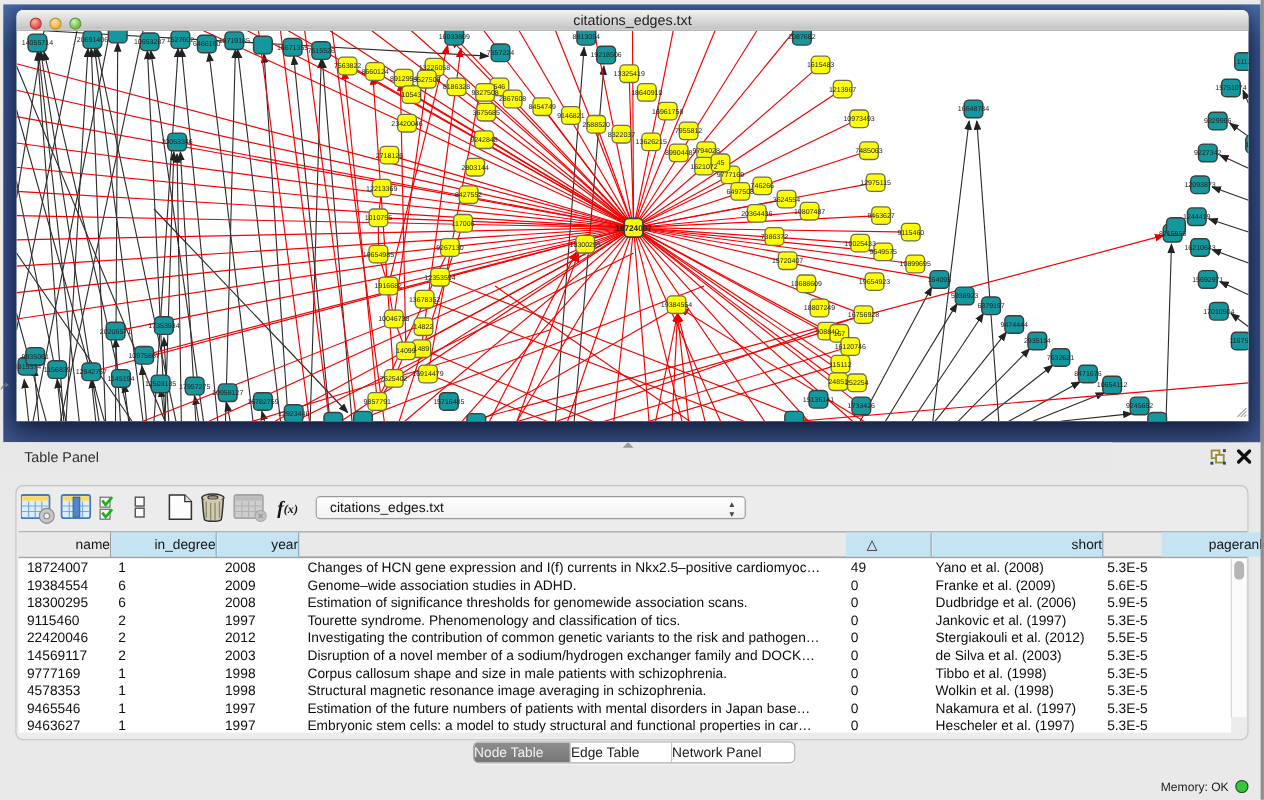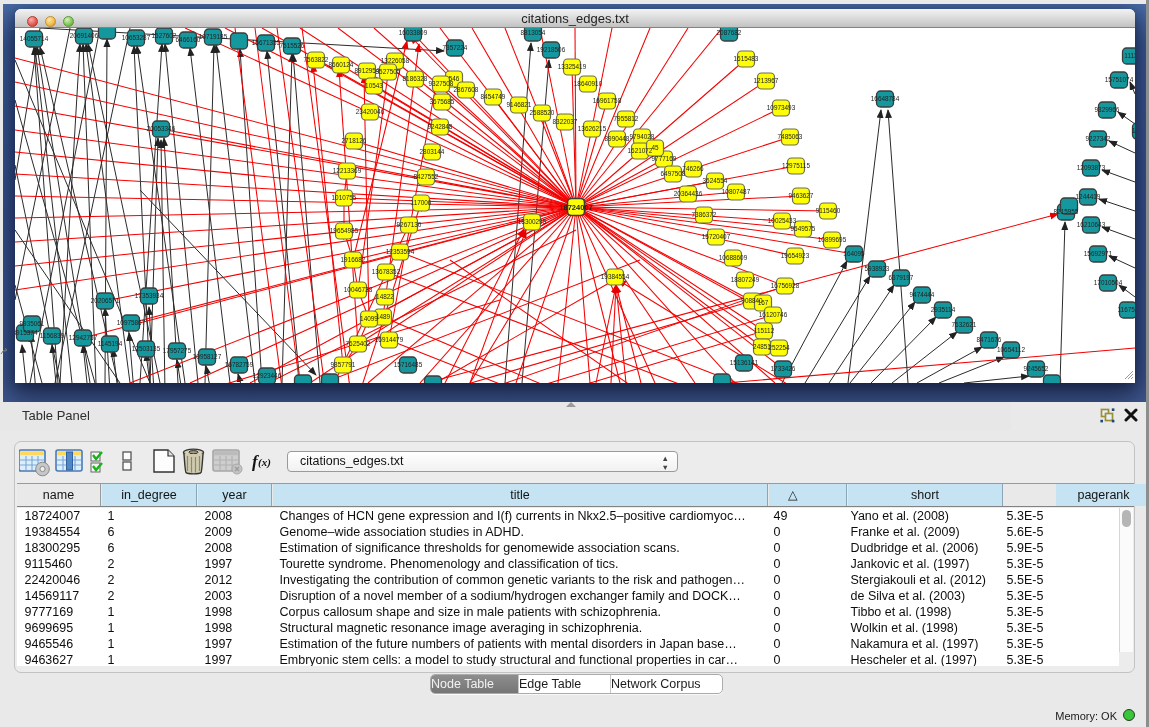--- a/index.html
+++ b/index.html
@@ -14,21 +14,21 @@
 .yn{fill:#fdfd07;stroke:#6d6d52;stroke-width:1.2}
 .hub{stroke:#3c3c3c;stroke-width:1.6}
 .nl{font-size:6.4px;fill:#232323;text-anchor:middle}
 .hl{font-size:7.5px;font-weight:bold}
 #tph{position:absolute;left:0;top:402px;width:1011px;height:28px;background:#e7e7e7}
 #tph .t{position:absolute;left:22px;top:6px;font-size:13px;color:#2e2e2e}
 #panel{position:absolute;left:14px;top:441px;width:1121px;height:232px;background:#ececec;border:1px solid #c2c2c2;border-radius:7px}
 #dd{position:absolute;left:272px;top:9px;width:391px;height:21px;background:linear-gradient(#ffffff,#f1f1f1);border:1px solid #9a9a9a;border-radius:4px;font-size:12.5px;color:#111;line-height:19px;padding-left:12px}
 #dd .ar{position:absolute;right:8px;top:0;height:21px;font-size:7.5px;color:#444;line-height:9px;padding-top:2px}
 #thead{position:absolute;left:2px;top:41px;width:1117px;height:24px;background:#e9e9e9;border-top:1px solid #9a9a9a;border-bottom:1px solid #828282}
-.hc{position:absolute;top:0;height:22px;background:#c5e3f2;border-right:1px solid #8ba6b8;font-size:12.5px;color:#141414;text-align:center;line-height:22px}
+.hc{position:absolute;top:0;height:22px;background:#c5e3f2;border-right:1px solid #8ba6b8;font-size:12.5px;color:#141414;text-align:right;line-height:22px}
 #tbody{position:absolute;left:2px;top:66px;width:1102px;height:158px;background:#fff;overflow:hidden}
 .row{position:absolute;left:0;width:1102px;height:16px}
 .row span{position:absolute;top:0;font-size:12.5px;color:#0d0d0d;white-space:nowrap;line-height:16px}
 #vsb{position:absolute;left:1104px;top:66px;width:14px;height:144px;background:#fbfbfb;border-left:1px solid #d5d5d5}
 #vsb .th{position:absolute;left:2px;top:2px;width:9px;height:17px;background:#b5b5b5;border-radius:5px}
 #tabs{position:absolute;left:430px;top:674px;height:20px;border:1px solid #ababab;border-radius:5px;background:#fff;display:flex;overflow:hidden;box-shadow:0 1px 0 rgba(255,255,255,.7)}
 #tabs div{font-size:12.5px;line-height:18px;text-align:left;color:#1c1c1c}
 #tabs .sel{background:linear-gradient(#8e8e8e,#757575);color:#f2f2f2}
 #mem{position:absolute;right:32px;top:710px;font-size:11px;color:#1a1a1a}
 #memdot{position:absolute;right:14px;top:709px;width:12px;height:12px;border-radius:50%;background:#38c738;border:1.4px solid #263d26}
@@ -580,21 +580,20 @@
  </g>
 
  <text x="233" y="19" font-family="Liberation Serif, serif" font-style="italic" font-weight="bold" font-size="17" fill="#111">f</text>
  <text x="239" y="18" font-family="Liberation Serif, serif" font-style="italic" font-weight="bold" font-size="11" fill="#111">(x)</text>
 </svg>
   <div id="dd">citations_edges.txt<span class="ar">▲<br>▼</span></div>
   <div id="thead">
     <div class="hc" style="left:0;width:84px;background:#e9e9e9;border-right:1px solid #999">name</div>
     <div class="hc" style="left:85px;width:95px">in_degree</div>
     <div class="hc" style="left:181px;width:74px">year</div>
-    <div class="hc" style="left:256px;width:495px">title</div>
     <div class="hc" style="left:752px;width:78px;text-align:left;padding-left:19px">△ out_de…</div>
     <div class="hc" style="left:831px;width:155px">short</div>
     <div class="hc" style="left:1039px;width:96px">pagerank</div>
   </div>
   <div id="tbody">
 <div class="row" style="top:0px">
 <span style="left:7.5px">18724007</span>
         <span style="left:90.5px">1</span>
         <span style="left:187.5px">2008</span>
         <span style="left:262.5px">Changes of HCN gene expression and I(f) currents in Nkx2.5–positive cardiomyoc…</span>
@@ -650,21 +649,21 @@
 <div class="row" style="top:96px">
 <span style="left:7.5px">9777169</span>
         <span style="left:90.5px">1</span>
         <span style="left:187.5px">1998</span>
         <span style="left:262.5px">Corpus callosum shape and size in male patients with schizophrenia.</span>
         <span style="left:756.5px">0</span>
         <span style="left:833.5px">Tibbo et al. (1998)</span>
         <span style="left:989.5px">5.3E-5</span>
 </div>
 <div class="row" style="top:112px">
-<span style="left:7.5px">9699695</span>
+<span style="left:7.5px">4578353</span>
         <span style="left:90.5px">1</span>
         <span style="left:187.5px">1998</span>
         <span style="left:262.5px">Structural magnetic resonance image averaging in schizophrenia.</span>
         <span style="left:756.5px">0</span>
         <span style="left:833.5px">Wolkin et al. (1998)</span>
         <span style="left:989.5px">5.3E-5</span>
 </div>
 <div class="row" style="top:128px">
 <span style="left:7.5px">9465546</span>
         <span style="left:90.5px">1</span>
@@ -684,19 +683,19 @@
         <span style="left:989.5px">5.3E-5</span>
 </div>
   </div>
   <div id="vsb">
       <div class="th"></div>
     </div>
 </div>
 <div id="tabs">
   <div class="sel" style="width:87px">Node Table</div>
   <div style="width:92px;border-left:1px solid #c6c6c6">Edge Table</div>
-  <div style="width:112px;border-left:1px solid #c6c6c6">Network Corpus</div>
+  <div style="width:112px;border-left:1px solid #c6c6c6">Network Panel</div>
 </div>
 <div id="mem">Memory: OK</div>
 <div id="memdot"></div>
 <div id="rstrip"></div>
 <svg width="8" height="10" viewBox="0 0 8 10" style="position:absolute;left:0px;top:346px">
  <path d="M1,8 q2,-5 6,-4 l-2,-2 m2,2 l-2.5,1.5" stroke="#777" stroke-width="1" fill="none"></path>
 </svg>
 </body></html>

